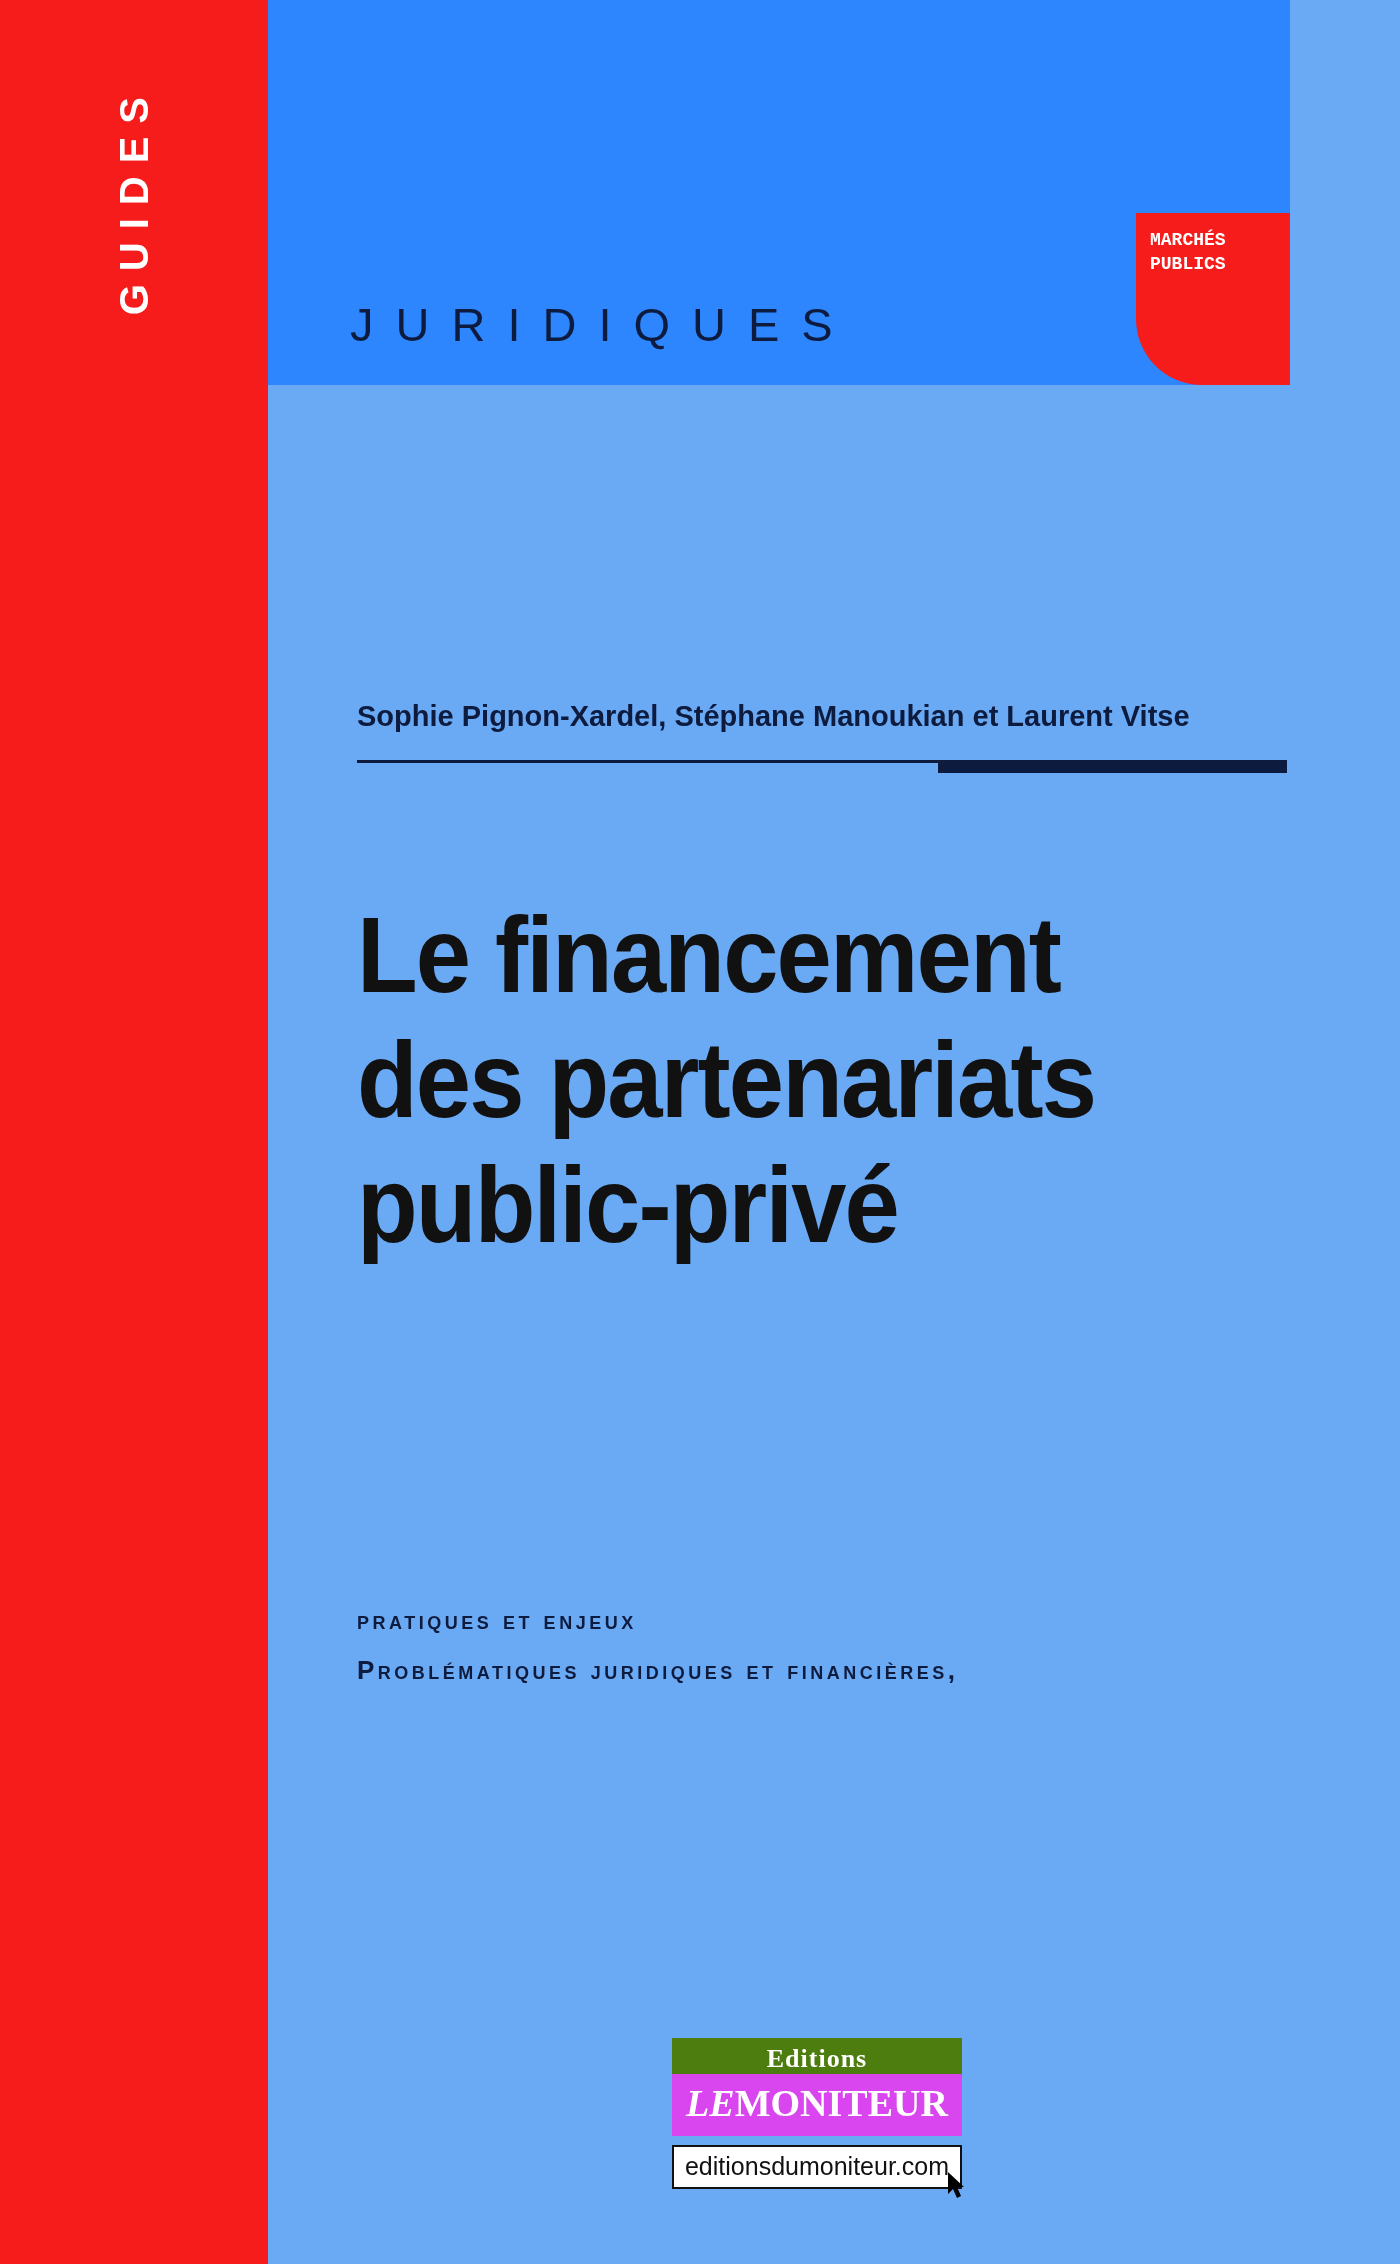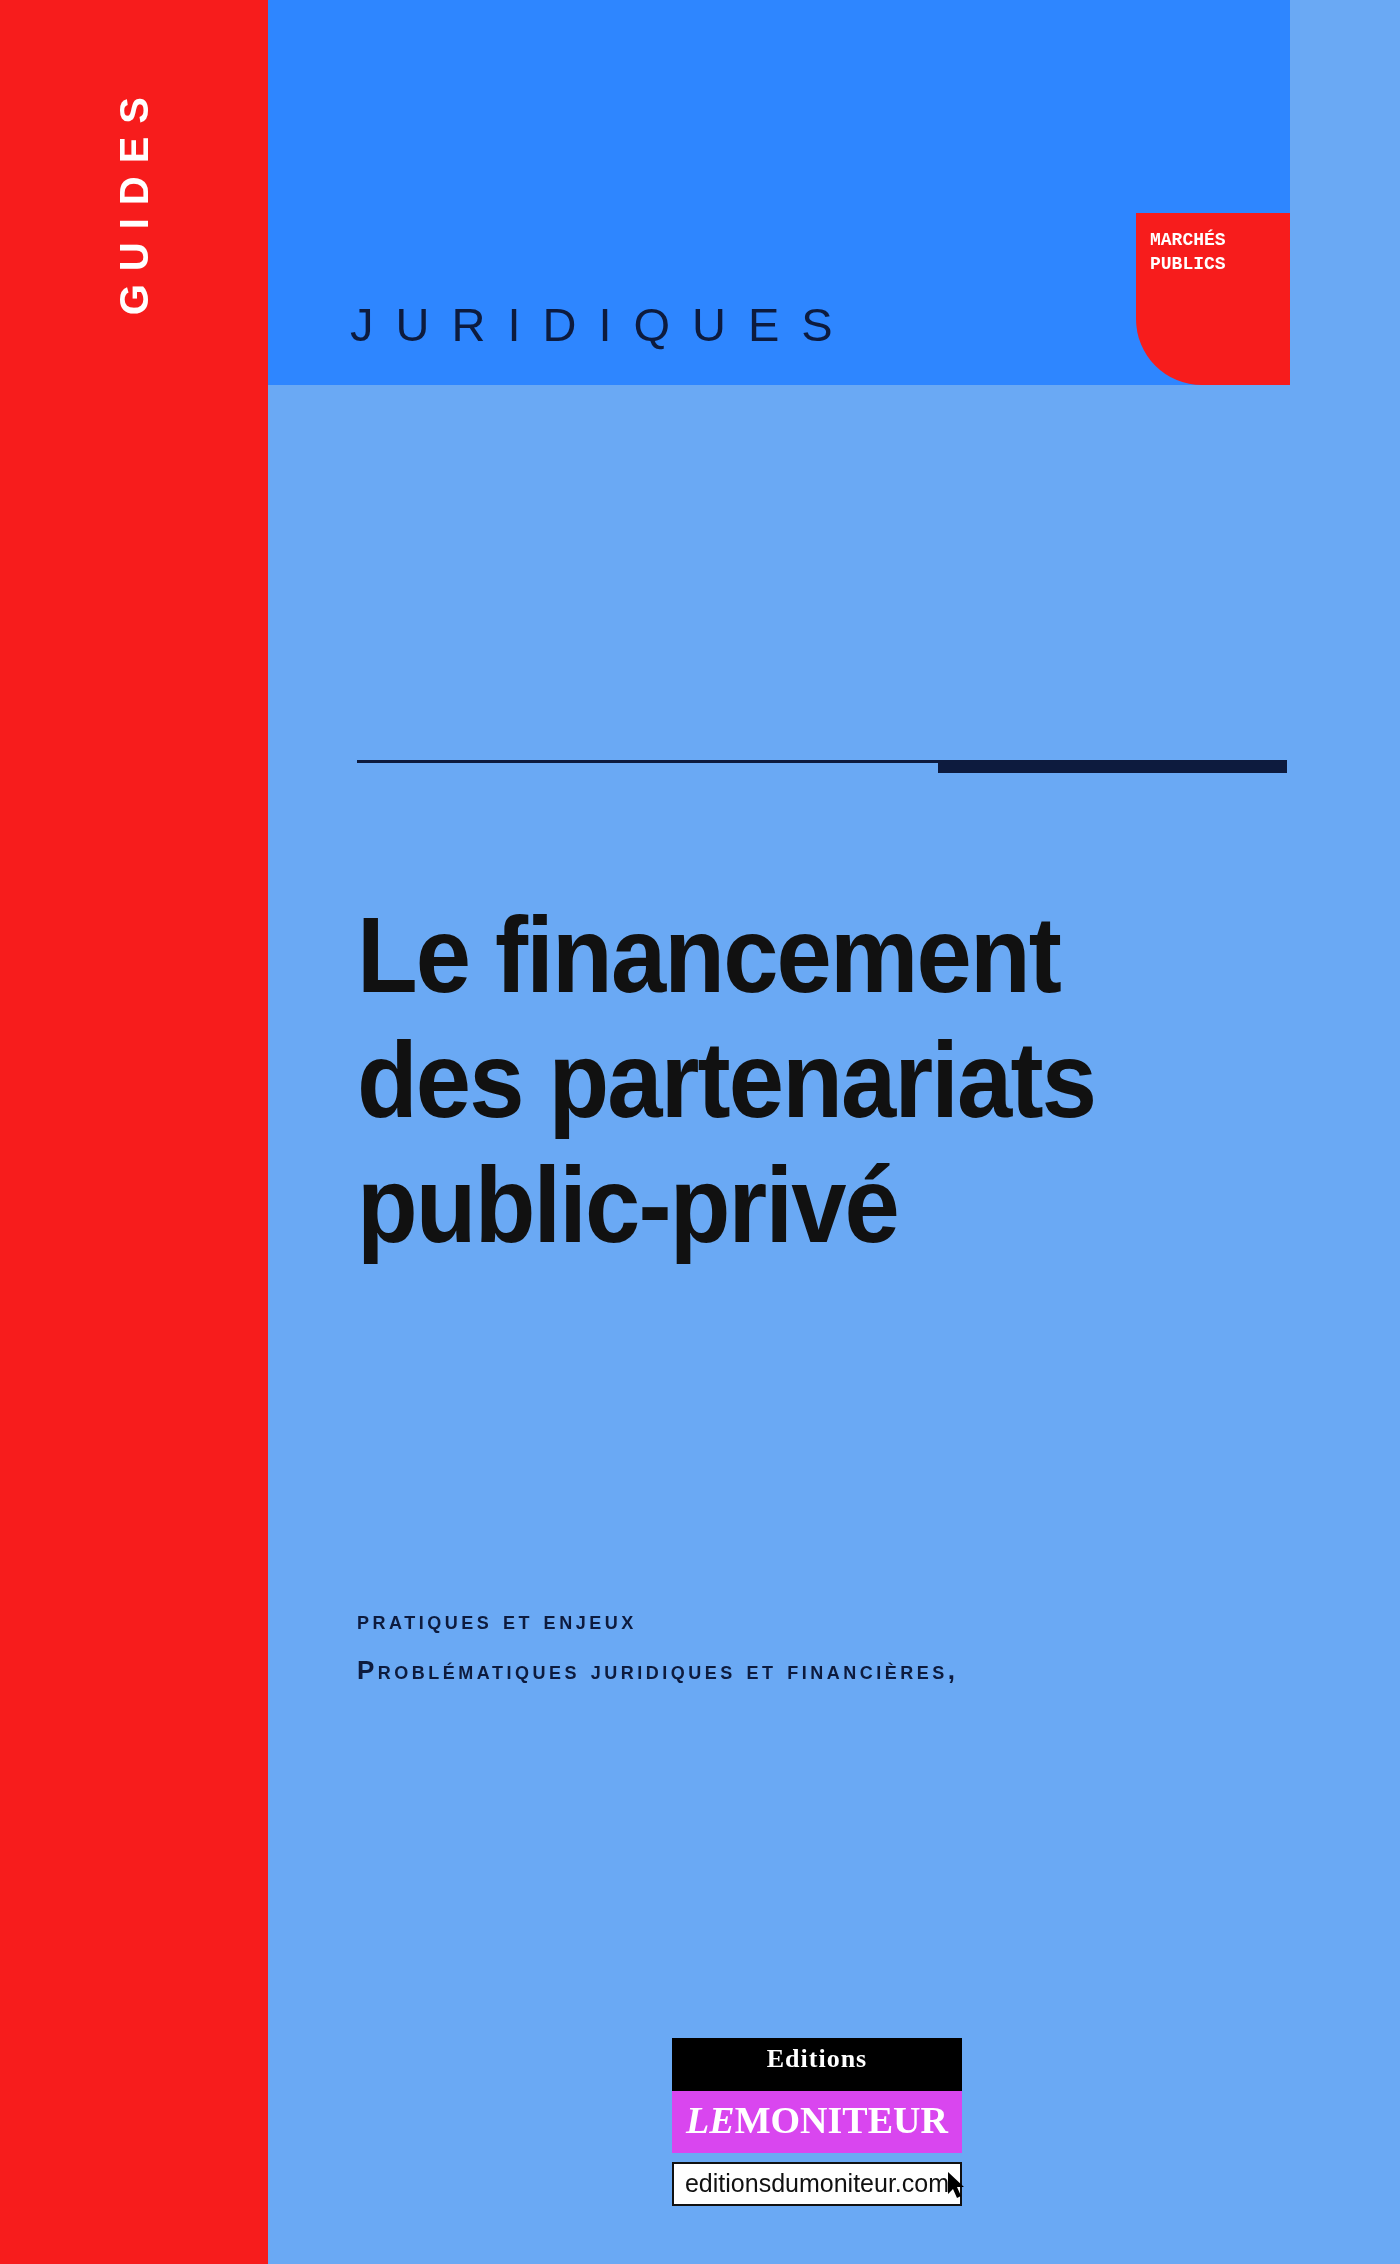--- a/index.html
+++ b/index.html
@@ -147,26 +147,26 @@
     font-family: "Liberation Sans", sans-serif;
   }
   
   .logo {
     position: absolute;
     left: 672px;
     top: 2038px;
     width: 290px;
   }
   .logo-top {
-    background: #000000;
+    background: #4d7c0f;
     color: #ffffff;
     text-align: center;
     font-weight: bold;
     font-size: 26px;
-    padding: 6px 0 17px;
+    padding: 6px 0 0;
     letter-spacing: 1px;
     font-family: "Liberation Serif", serif;
   }
   .logo-mid {
     background: #d946ef;
     color: #ffffff;
     text-align: center;
     font-weight: bold;
     font-size: 38px;
     padding: 7px 0 11px;
@@ -208,20 +208,21 @@
   <div class="header-block"></div>
 
   <div class="header-title">JURIDIQUES</div>
 
   <div class="tag"></div>
   <div class="tag-text">
     <div>MARCHÉS</div>
     <div>PUBLICS</div>
   </div>
 
+  <div class="authors">Sophie Pignon-Xardel, Stéphane Manoukian et Laurent Vitse</div>
   <div class="rule-thin"></div>
   <div class="rule-thick"></div>
 
   <div class="title">
     <span class="line">Le financement</span>
     <span class="line">des partenariats</span>
     <span class="line">public-privé</span>
   </div>
 
   <div class="subtitle">

